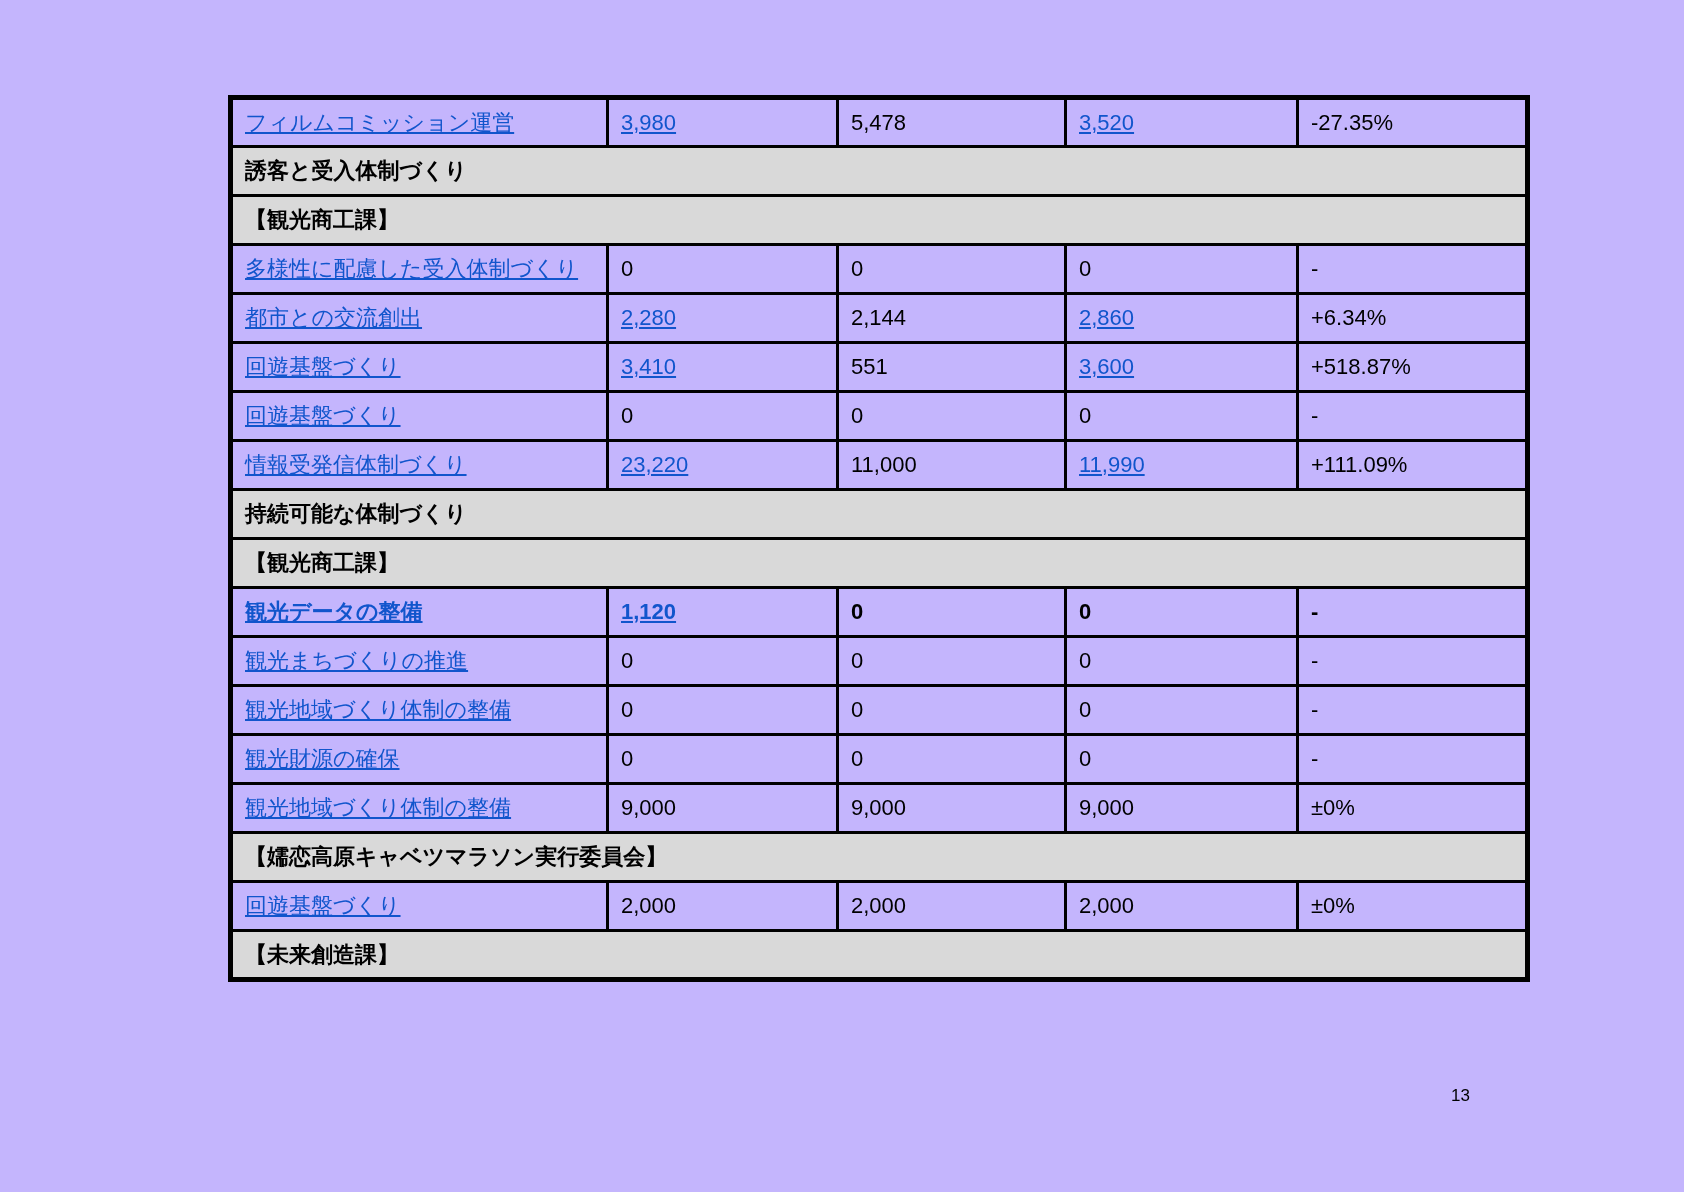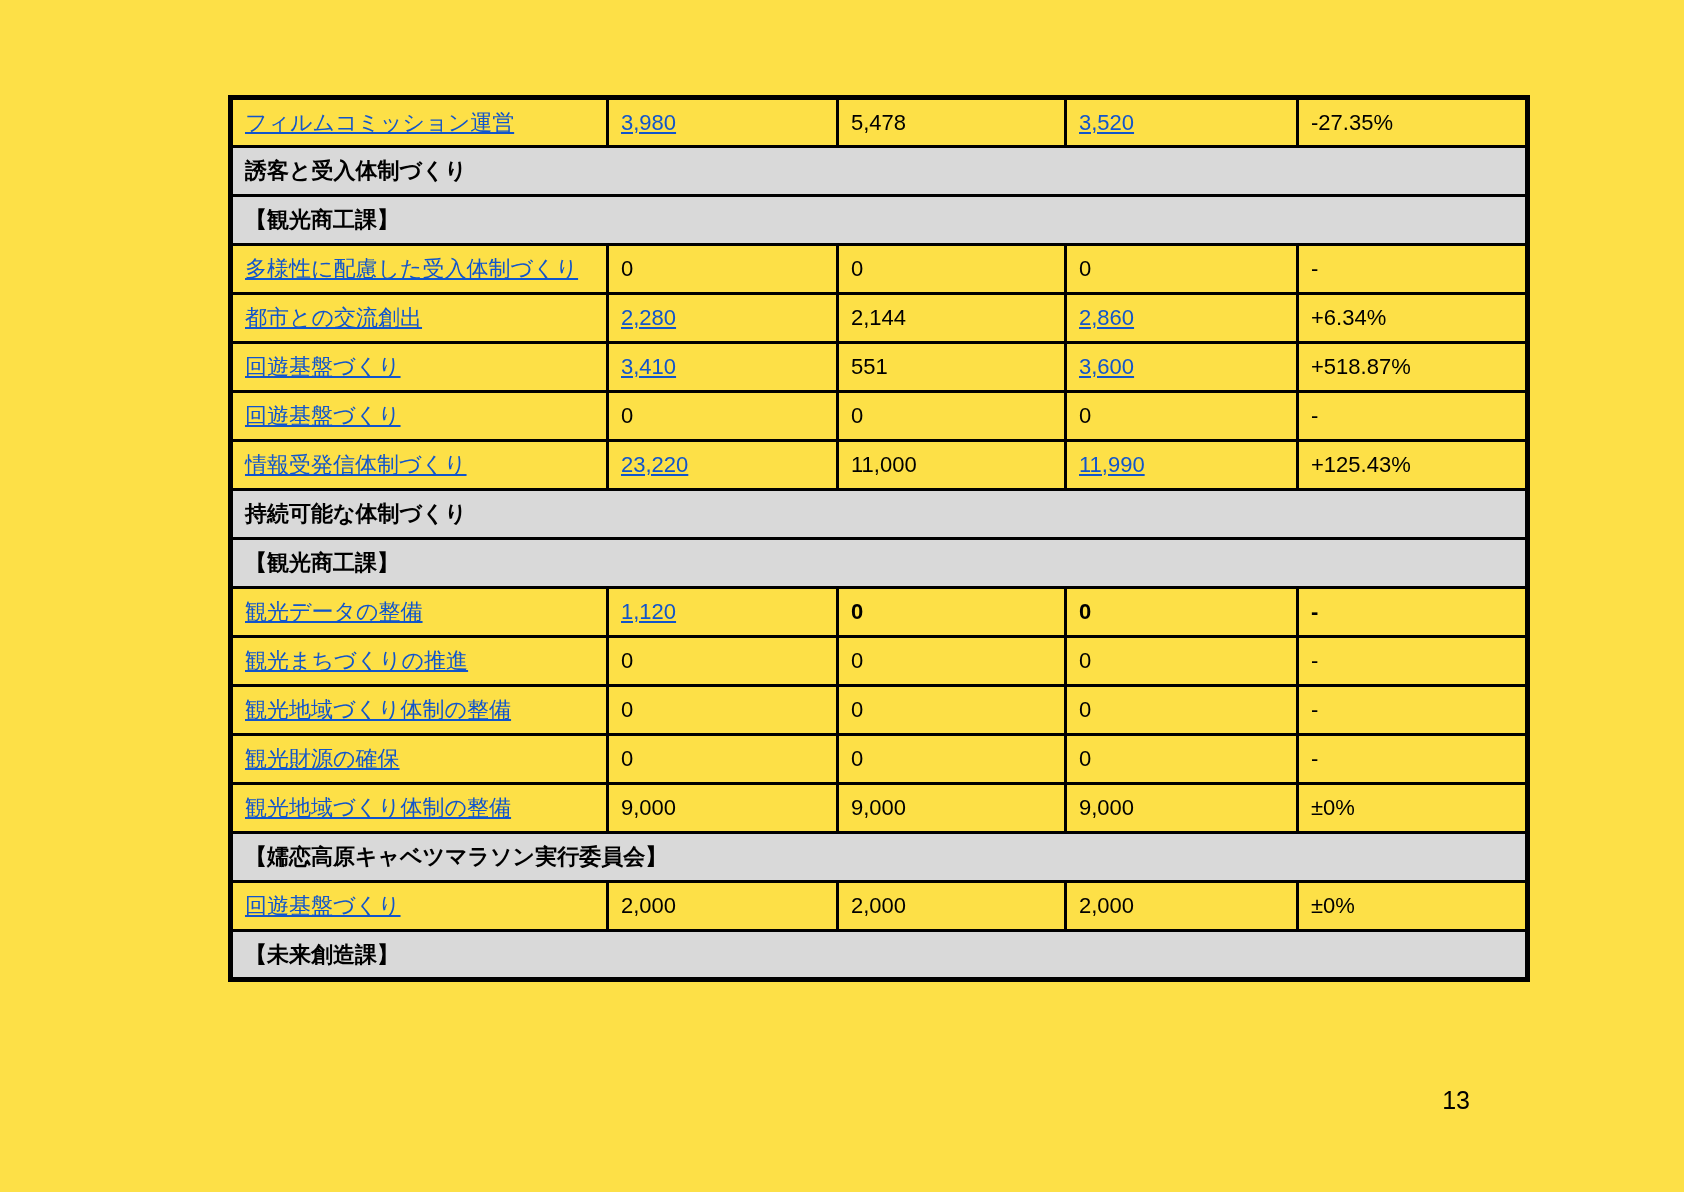--- a/index.html
+++ b/index.html
@@ -9,21 +9,21 @@
   }
   html,body{
     margin:0;padding:0;
     width:1684px;height:1192px;
     background:#ffffff;
     font-family:"Liberation Sans", sans-serif;
     overflow:hidden;
     position:relative;
   }
   .page{
-    position:absolute;left:0;top:0;width:1684px;height:1192px;background:#fde047;
+    position:absolute;left:0;top:0;width:1684px;height:1192px;background:#c4b5fd;
   }
   table.budget-table{
     position:absolute;
     left:228px;top:95px;
     width:1297px;
     border-collapse:collapse;
     table-layout:fixed;
     border:5px solid var(--border-black);
   }
   table.budget-table td{
@@ -41,33 +41,33 @@
   td.num-cell{ text-align:left; }
   td.pct-cell{ border-left-width:5px; }
   td.section-cell{
     background:var(--section-bg);
     text-align:left;
     font-weight:bold;
     border-top-width:4px;
     border-bottom-width:4px;
   }
   tr.bold-row td{ font-weight:bold; }
-  tr.bold-row a.link{ font-weight:normal; }
+  tr.bold-row a.link{ font-weight:bold; }
   a.link{
     color:var(--link-blue);
     text-decoration:underline;
     cursor:pointer;
   }
   .page-number{
     position:absolute;
     left:1380px;
     top:1086px;
     width:90px;
     text-align:right;
-    font-size:25px;
+    font-size:17px;
     color:#000;
   }
 </style>
 </head>
 <body>
 
 <div class="page">
 
   <table class="budget-table">
     <colgroup>
@@ -117,21 +117,21 @@
           <td class="num-cell">0</td>
           <td class="num-cell">0</td>
           <td class="num-cell">0</td>
           <td class="num-cell pct-cell">-</td>
         </tr>
         <tr>
           <td class="label-cell"><a class="link">情報受発信体制づくり</a></td>
           <td class="num-cell"><a class="link">23,220</a></td>
           <td class="num-cell">11,000</td>
           <td class="num-cell"><a class="link">11,990</a></td>
-          <td class="num-cell pct-cell">+125.43%</td>
+          <td class="num-cell pct-cell">+111.09%</td>
         </tr>
         <tr>
           <td colspan="5" class="section-cell">持続可能な体制づくり</td>
         </tr>
         <tr>
           <td colspan="5" class="section-cell">【観光商工課】</td>
         </tr>
         <tr class="bold-row">
           <td class="label-cell"><a class="link">観光データの整備</a></td>
           <td class="num-cell"><a class="link">1,120</a></td>

